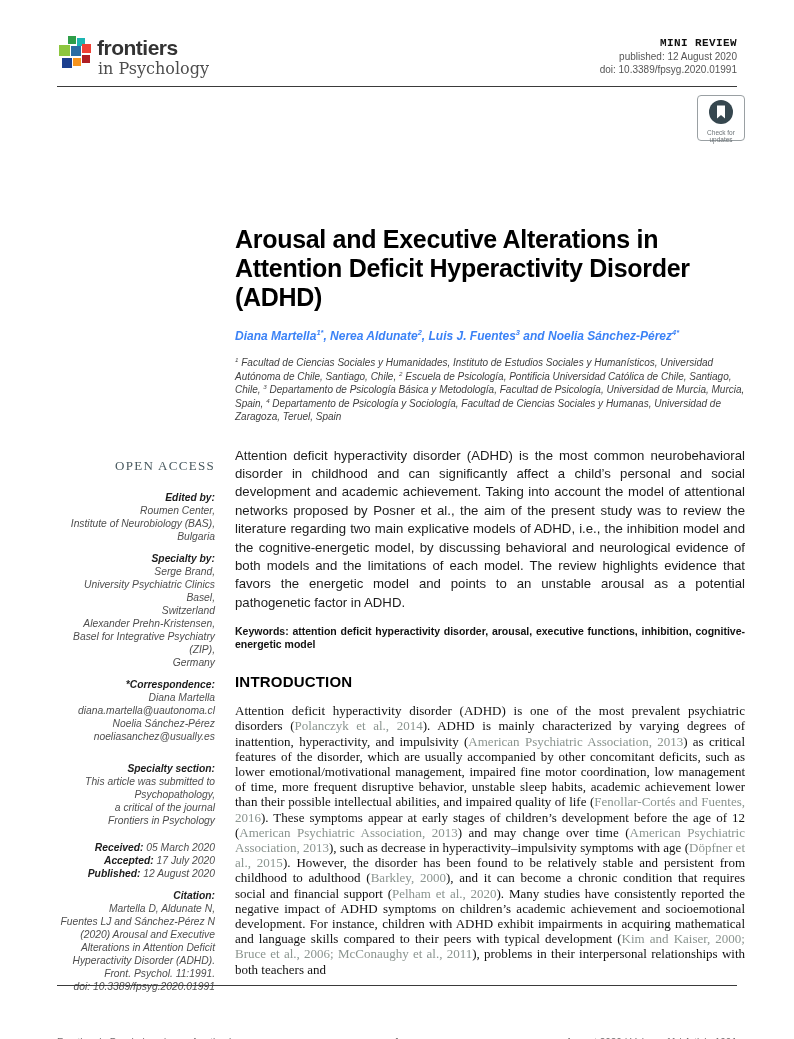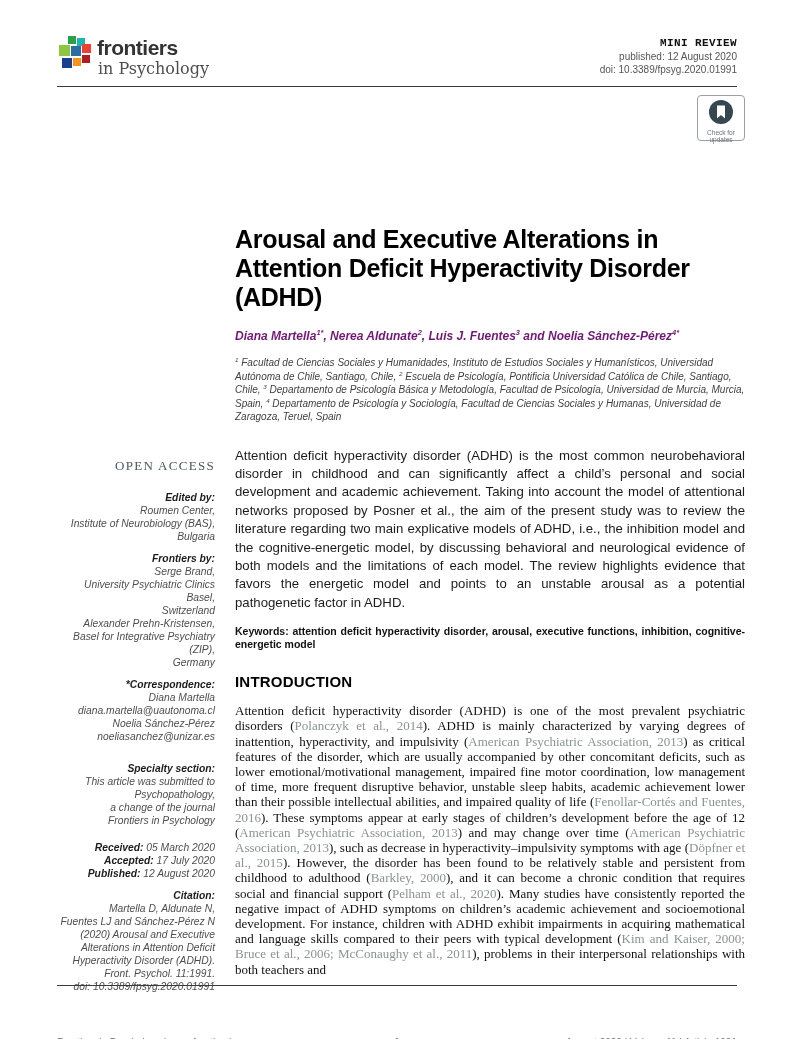--- a/index.html
+++ b/index.html
@@ -16,21 +16,21 @@
   .pubinfo{position:absolute;right:57px;top:37px;text-align:right;}
   .pubinfo .type{font-size:11px;font-weight:bold;color:#111;letter-spacing:0.4px;font-family:Liberation Mono, monospace;}
   .pubinfo .line{font-size:10px;color:#555;margin-top:2px;}
   .badge{position:absolute;left:697px;top:95px;width:48px;height:46px;border:1px solid #9aa0a3;
         border-radius:4px;background:#fff;text-align:center;cursor:pointer;box-sizing:border-box;}
   .badge svg{margin-top:3px;}
   .badge .blabel{font-size:6.5px;color:#6b7276;line-height:7px;padding:0 2px;}
   
   .main{position:absolute;left:235px;top:225px;width:510px;}
   .main h1{margin:0;font-size:25px;line-height:29px;font-weight:bold;color:#000;letter-spacing:-0.3px;}
-  .authors{margin-top:17px;font-size:12px;font-style:italic;font-weight:bold;color:#701a75;}
+  .authors{margin-top:17px;font-size:12px;font-style:italic;font-weight:bold;color:#3b82f6;}
   .affils{margin-top:13px;font-size:10px;font-style:italic;color:#3f3f3f;line-height:13.5px;}
   .abstract{margin-top:23px;font-size:13.2px;line-height:18.4px;text-align:justify;color:#1c1c1c;}
   .keywords{margin-top:13px;font-size:10.5px;font-weight:bold;line-height:13px;text-align:justify;color:#111;}
   .main h2{margin:22px 0 0 0;font-size:15px;font-weight:bold;color:#000;letter-spacing:0.2px;}
   .bodytext{margin-top:13px;font-family:"Liberation Serif",serif;font-size:13px;line-height:15.2px;
         text-align:justify;color:#101010;}
   .cite{color:var(--cite,#8a948f);cursor:pointer;}
   sup{font-size:0.62em;vertical-align:super;line-height:0;}
   
   .sidebar{position:absolute;left:57px;top:458px;width:158px;text-align:right;}
@@ -87,40 +87,40 @@
   <div class="sidebar">
     <div class="open-access">OPEN ACCESS</div>
     <div class="sb-blocks" id="sb-blocks">
         <div class="sb-block">
           <div class="sb-label">Edited by:</div>
           <div class="">Roumen Center,</div>
           <div class="">Institute of Neurobiology (BAS),</div>
           <div class="">Bulgaria</div>
         </div>
         <div class="sb-block">
-          <div class="sb-label">Frontiers by:</div>
+          <div class="sb-label">Specialty by:</div>
           <div class="">Serge Brand,</div>
           <div class="">University Psychiatric Clinics Basel,</div>
           <div class="">Switzerland</div>
           <div class="">Alexander Prehn-Kristensen,</div>
           <div class="">Basel for Integrative Psychiatry (ZIP),</div>
           <div class="">Germany</div>
         </div>
         <div class="sb-block">
           <div class="sb-label">*Correspondence:</div>
           <div class="">Diana Martella</div>
           <div class="sb-email">diana.martella@uautonoma.cl</div>
           <div class="">Noelia Sánchez-Pérez</div>
-          <div class="sb-email">noeliasanchez@unizar.es</div>
+          <div class="sb-email">noeliasanchez@usually.es</div>
         </div>
         <div class="sb-block">
           <div class="sb-label">Specialty section:</div>
           <div class="">This article was submitted to</div>
           <div class="">Psychopathology,</div>
-          <div class="">a change of the journal</div>
+          <div class="">a critical of the journal</div>
           <div class="">Frontiers in Psychology</div>
         </div>
         <div class="sb-block">
           <div><span class="sb-label-inline">Received:</span> 05 March 2020</div>
           <div><span class="sb-label-inline">Accepted:</span> 17 July 2020</div>
           <div><span class="sb-label-inline">Published:</span> 12 August 2020</div>
         </div>
         <div class="sb-block">
           <div class="sb-label">Citation:</div>
           <div class="">Martella D, Aldunate N,</div>

